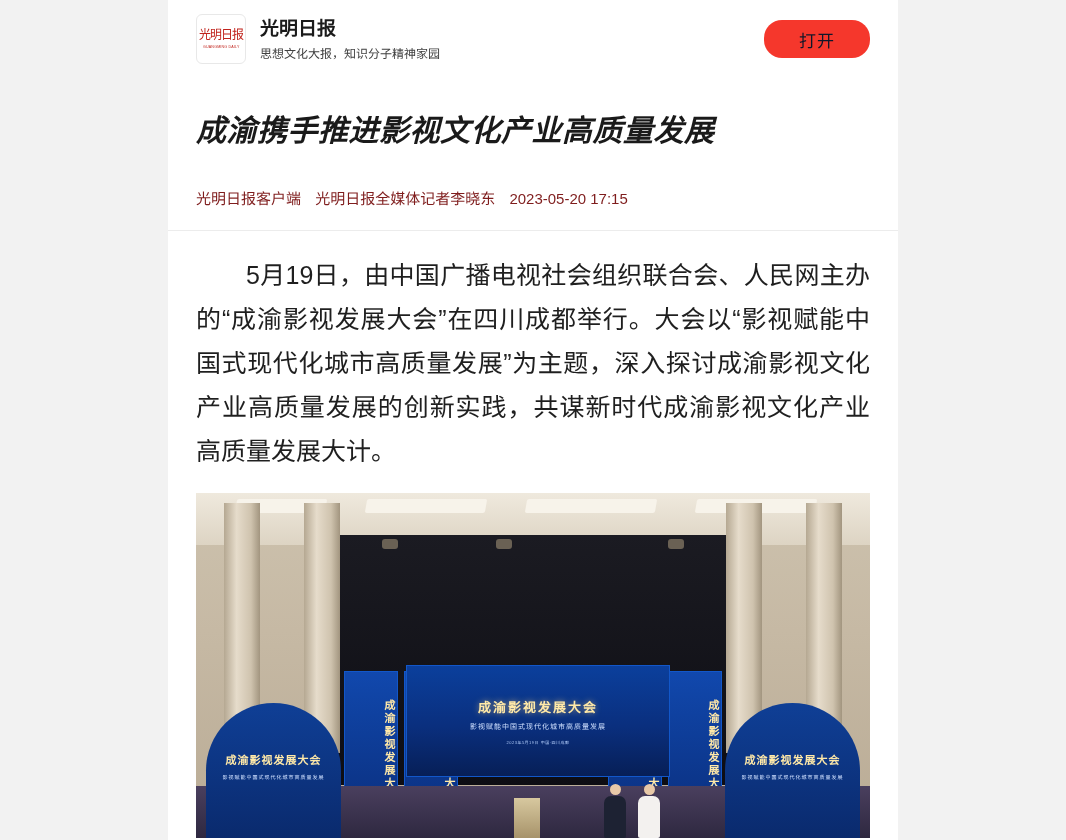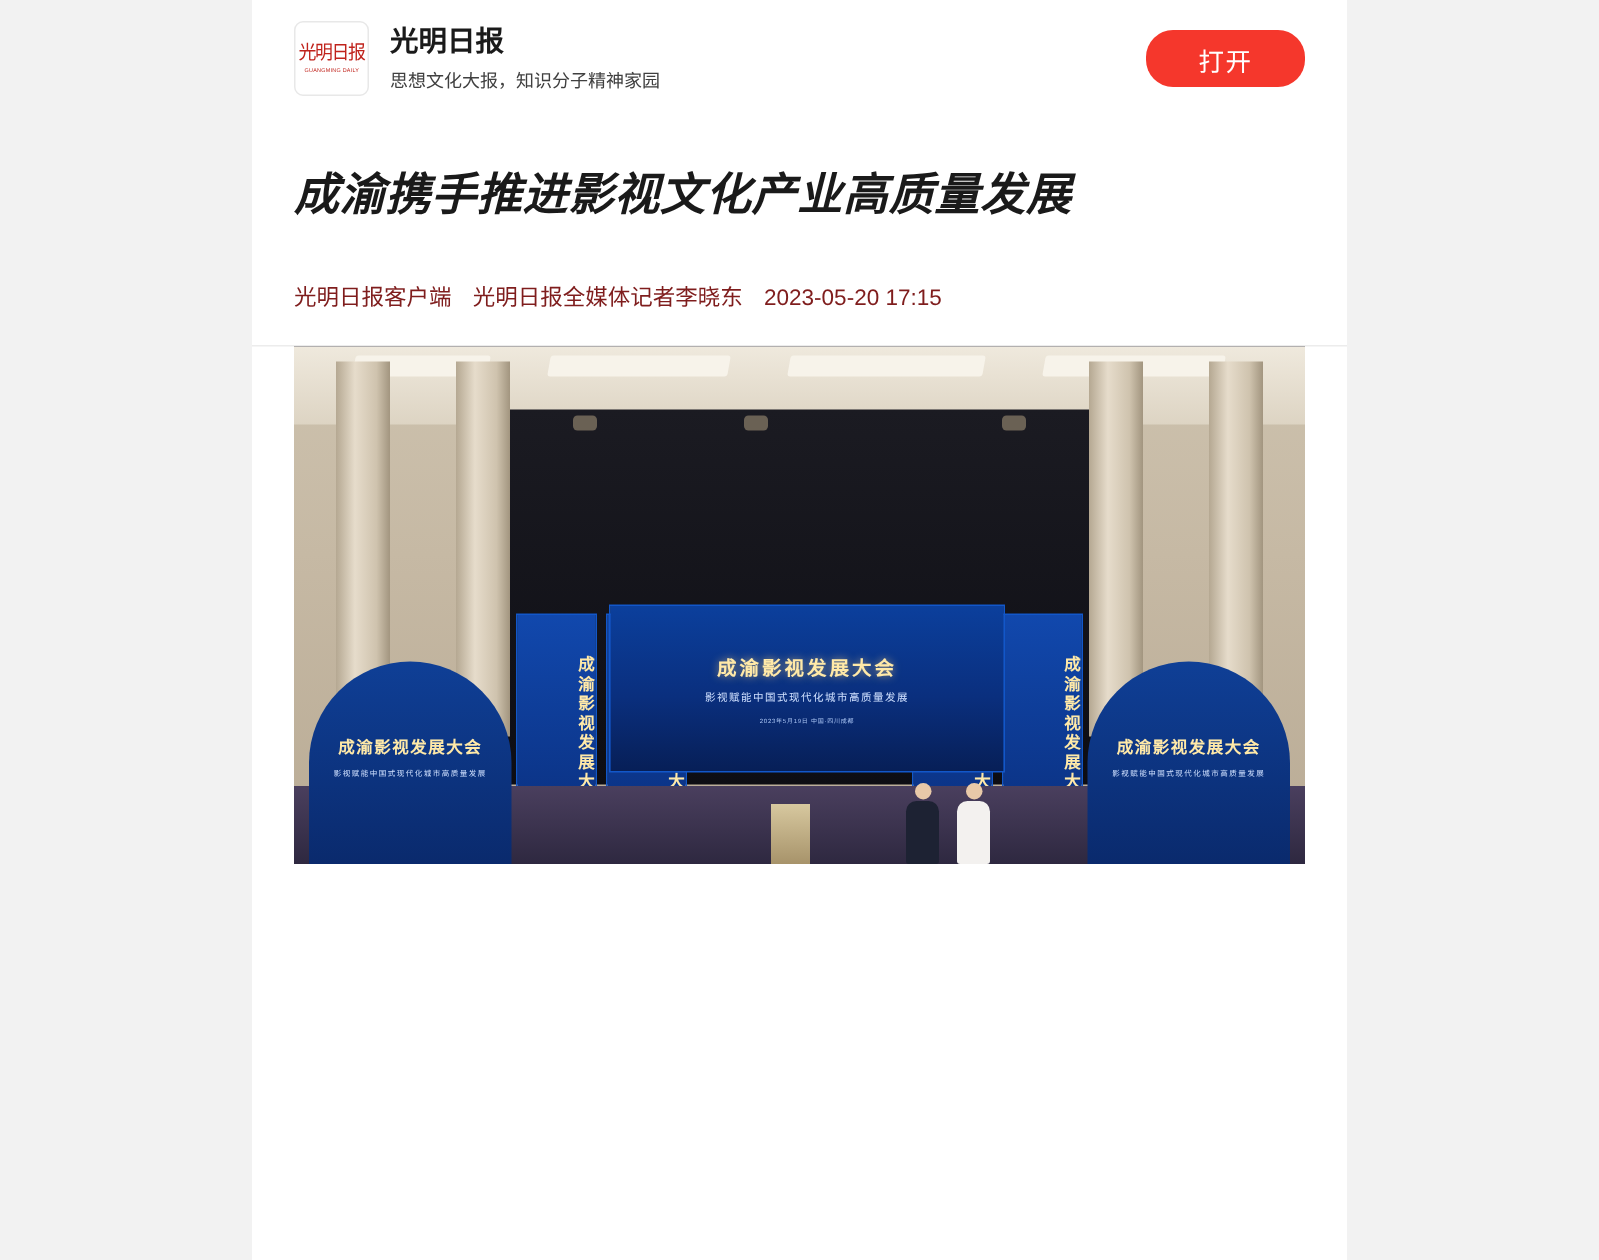--- a/index.html
+++ b/index.html
@@ -83,21 +83,21 @@
     line-height: 18px;
     margin-top: 3px;
   }
   .open-button {
     flex: 0 0 auto;
     width: 106px;
     height: 38px;
     border: none;
     border-radius: 18px;
     background: #f5372c;
-    color: #ffffff;
+    color: #0f172a;
     font-size: 17px;
     font-family: "Liberation Sans", "DejaVu Sans", sans-serif;
     cursor: pointer;
     letter-spacing: 1px;
   }
   
   .article-title {
     font-size: 30px;
     font-weight: bold;
     color: #1a1a1a;
@@ -319,20 +319,23 @@
     <h1 class="article-title">成渝携手推进影视文化产业高质量发展</h1>
 
     <div class="article-byline">
       <span>光明日报客户端</span>
       <span>光明日报全媒体记者李晓东</span>
       <span>2023-05-20 17:15</span>
     </div>
 
     <div class="divider"></div>
 
+    <div class="article-body">
+      <p class="article-paragraph">5月19日，由中国广播电视社会组织联合会、人民网主办的“成渝影视发展大会”在四川成都举行。大会以“影视赋能中国式现代化城市高质量发展”为主题，深入探讨成渝影视文化产业高质量发展的创新实践，共谋新时代成渝影视文化产业高质量发展大计。</p>
+    </div>
 
     <div class="article-figure">
       <div class="hall"></div>
       <div class="ceiling">
         <div class="ceiling-slot" style="left:40px;width:90px;"></div>
         <div class="ceiling-slot" style="left:170px;width:120px;"></div>
         <div class="ceiling-slot" style="left:330px;width:130px;"></div>
         <div class="ceiling-slot" style="left:500px;width:120px;"></div>
       </div>
       <div class="backwall"></div>

